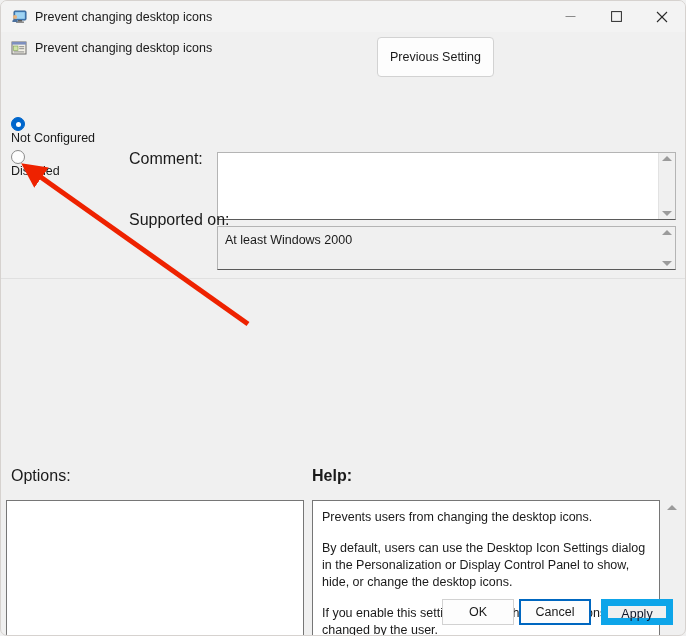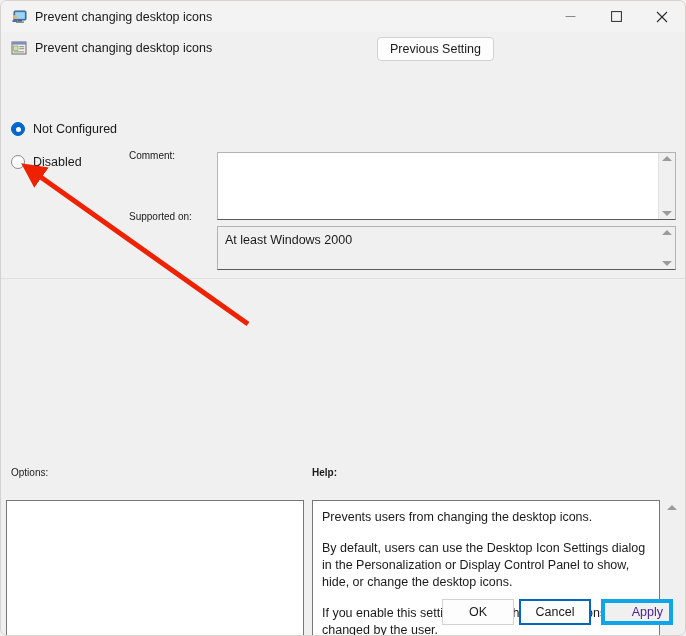--- a/index.html
+++ b/index.html
@@ -77,21 +77,21 @@
     white-space: nowrap;
   }
   #nav-buttons {
     position: absolute;
     left: 376px;
     top: 5px;
     display: flex;
     gap: 11px;
   }
   .navbtn {
-    height: 24px;
+    height: 40px;
     min-width: 100px;
     padding: 0 12px;
     background: #fdfdfd;
     border: 1px solid #d2d2d2;
     border-radius: 4px;
     font-family: "Liberation Sans", sans-serif;
     font-size: 12.5px;
     color: #1a1a1a;
     cursor: default;
     box-sizing: border-box;
@@ -102,23 +102,24 @@
     position: relative;
     height: 178px;
   }
   #radio-group {
     position: absolute;
     left: 10px;
     top: 53px;
   }
   .radio-row {
     display: flex;
-    align-items: center;
+    align-items: flex-start;
     height: 24px;
     margin-bottom: 9px;
+    flex-direction: column;
   }
   .radio-mark {
     width: 14px;
     height: 14px;
     border-radius: 50%;
     border: 1px solid #8a8a8a;
     background: #fdfdfd;
     box-sizing: border-box;
     margin-right: 8px;
     flex: 0 0 auto;
@@ -139,21 +140,21 @@
     background: #ffffff;
   }
   .radio-label {
     font-size: 12.5px;
     color: #1a1a1a;
     white-space: nowrap;
   }
 
   .field-label {
     position: absolute;
-    font-size: 10px;
+    font-size: 16px;
     color: #1a1a1a;
     white-space: nowrap;
   }
   #comment-label { left: 128px; top: 86px; }
   #supported-label { left: 128px; top: 147px; }
 
   .boxwrap {
     position: absolute;
     display: flex;
     box-sizing: border-box;
@@ -290,23 +291,22 @@
   }
   #ok-button { left: 441px; }
   #cancel-button {
     left: 518px;
     border: 2px solid #0067c0;
     text-align: center;
   }
   #apply-button {
     left: 600px;
     background: #f0f0f0;
-    border: 4px solid #0ea5e9;
-    color: #4c1d95;
-    text-align: right;
+    border: 7px solid #0ea5e9;
+    color: #0f172a;
   }
 
   
   #annotation {
     position: absolute;
     left: 0; top: 0;
     width: 686px; height: 636px;
     pointer-events: none;
   }
 </style>

